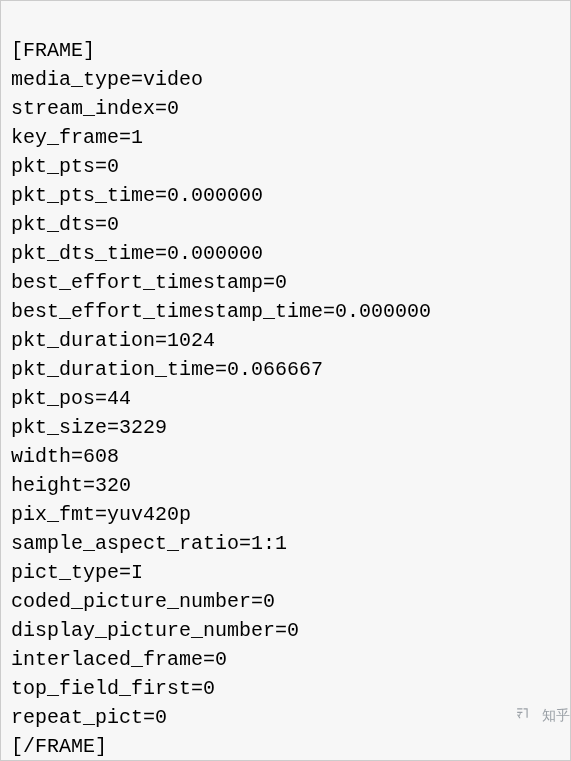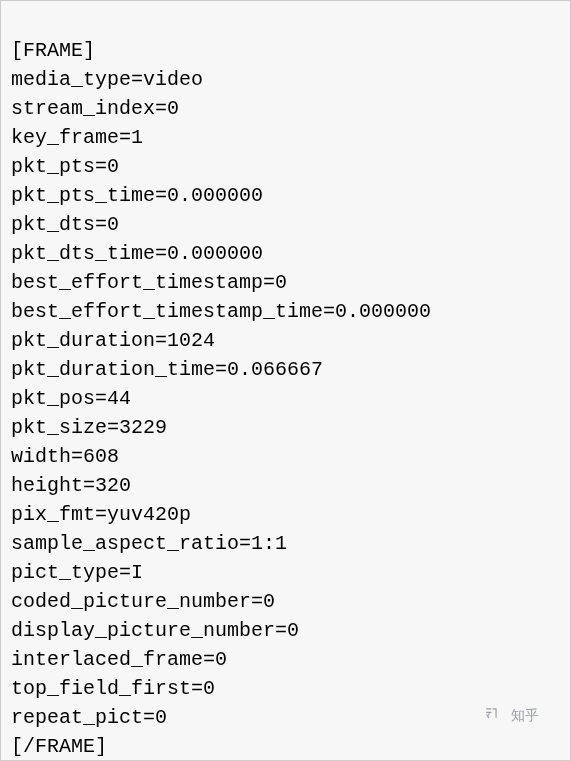--- a/index.html
+++ b/index.html
@@ -20,21 +20,21 @@
     .content {
       white-space: pre;
       padding: 6px 10px;
       font-weight: 500;
     }
     .line {
       display: block;
     }
     .watermark {
       position: absolute;
-      right: 31px;
+      right: 0;
       bottom: 30px;
       color: #9aa0a6;
       font-family: "Helvetica", "Arial", sans-serif;
       font-size: 14px;
       display: flex;
       align-items: center;
       gap: 12px;
     }
     .watermark svg {
       width: 14px;

